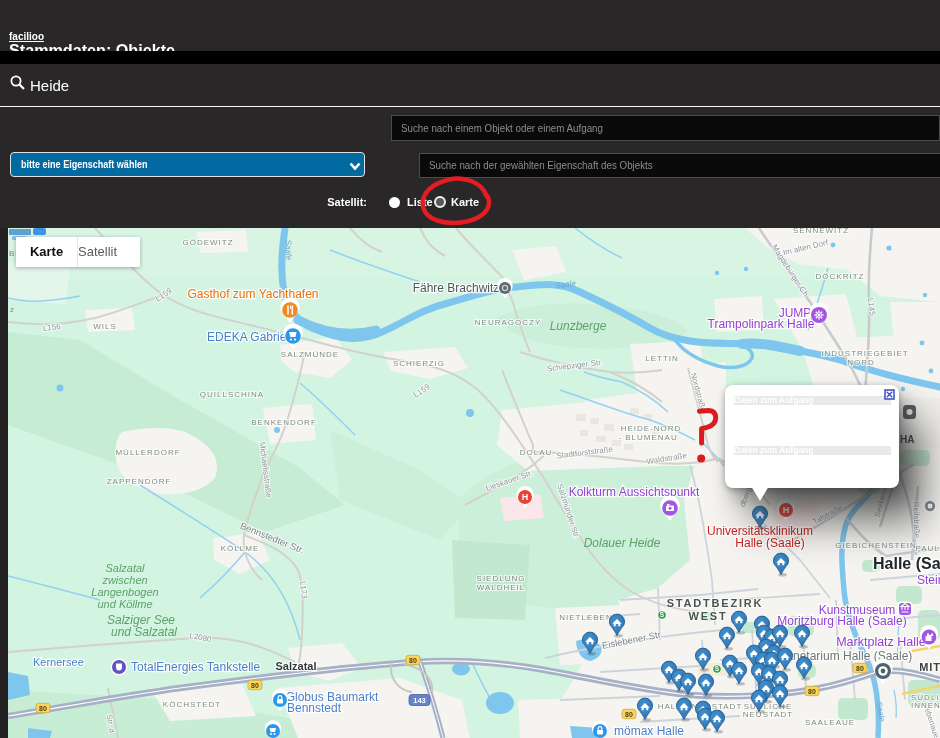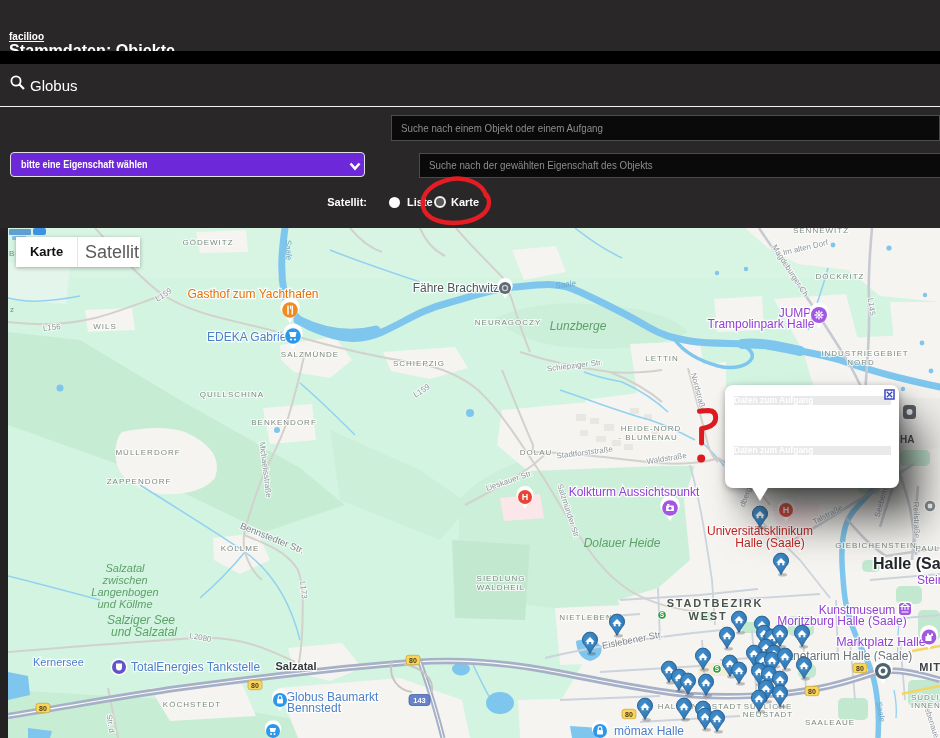--- a/index.html
+++ b/index.html
@@ -8,45 +8,45 @@
   #title { position:absolute; left:9px; top:5px; color:#fff; font-size:17px; font-weight:bold;margin-top:36px; }
   #fac { position:absolute; left:9px; top:31px; color:#fff; font-size:10px; font-weight:bold; text-decoration:underline; }
   #blackbar { position:absolute; left:0; top:51px; width:940px; height:13px; background:#000; }
   #sucherow { position:absolute; left:0; top:64px; width:940px; height:42px; }
   #suchetxt { position:absolute; left:30px; top:13px; color:#fff; font-size:15px; }
   #whiteline { position:absolute; left:0; top:106px; width:940px; height:1px; background:#f5f5f5; }
   .flbl { position:absolute; width:367px; text-align:right; color:#fff; font-size:11px; font-weight:bold; }
   .finput { position:absolute; left:391px; width:549px; background:#0a0a0a; border:1px solid #4b4b4b; border-radius:0; color:#8d8d8d; font-size:10.5px; padding-left:9px;text-decoration:underline; }
   #inp1 { top:115px; height:26px; line-height:24px; }
   #inp2 { top:153px; height:25px; line-height:23px;margin-left:28px; }
-  #sel { position:absolute; left:10px; top:152px; width:355px; height:25px; background:#6d28d9; border:1px solid #e2e2e2; border-radius:4px; color:#fff; font-size:10.5px; font-weight:bold; padding-left:10px; line-height:23px; }
+  #sel { position:absolute; left:10px; top:152px; width:355px; height:25px; background:#0369a1; border:1px solid #e2e2e2; border-radius:4px; color:#fff; font-size:10.5px; font-weight:bold; padding-left:10px; line-height:23px; }
   #radio1 { position:absolute; left:389px; top:197px; width:11px; height:11px; border-radius:50%; background:#fff; }
   #radio2 { position:absolute; left:434px; top:196px; width:12px; height:12px; border-radius:50%; background:#595959; border:2px solid #f0f0f0; }
   .rlbl { position:absolute; top:196px; color:#fff; font-size:11px; font-weight:bold; }
   #map { position:absolute; left:8px; top:228px; width:932px; height:510px; overflow:hidden; background:#cdebce; }
   #ctl { position:absolute; left:8px; top:9px; width:124px; height:30px; background:#fff; box-shadow:0 1px 4px rgba(0,0,0,.3); display:flex; z-index:5; }
   #ctl .c1 { width:62px; text-align:center; line-height:30px; font-size:13px; font-weight:bold; color:#111; border-right:1px solid #e6e6e6; }
-  #ctl .c2 { width:61px; text-align:right; line-height:30px; font-size:18px; color:#5b5b5b; }
+  #ctl .c2 { width:61px; text-align:left; line-height:30px; font-size:13px; color:#5b5b5b; }
   #pop { position:absolute; left:717px; top:157px; width:174px; height:103px; background:#fff; border-radius:8px; box-shadow:26px 36px 40px -2px rgba(40,40,40,.66), 8px 12px 18px rgba(40,40,40,.35), 0 2px 6px rgba(0,0,0,.3); z-index:6; }
   #pop .bar { position:absolute; left:9px; width:157px; height:9px; background:#e9e9e9; color:#fff; font-weight:bold; font-size:8.5px; line-height:9px; white-space:nowrap; }
   #ptail { position:absolute; left:26px; top:101px; width:0; height:0; border-left:9px solid transparent; border-right:9px solid transparent; border-top:15px solid #fff; }
   #anno { position:absolute; left:0; top:0; width:940px; height:738px; pointer-events:none; z-index:9; }
 </style>
 </head>
 <body>
 <div id="app">
   <div id="title"><span style="display:inline-block;transform:scaleX(0.95);transform-origin:0 50%">Stammdaten: Objekte</span></div>
   <div id="fac">facilioo</div>
   <div id="blackbar"></div>
   <div id="sucherow">
     <svg width="30" height="30" style="position:absolute;left:8px;top:7px">
       <circle cx="8" cy="10" r="4.6" fill="none" stroke="#fff" stroke-width="1.8"></circle>
       <line x1="11.5" y1="13.5" x2="16" y2="18" stroke="#fff" stroke-width="2.2"></line>
     </svg>
-    <div id="suchetxt">Globus</div>
+    <div id="suchetxt">Heide</div>
   </div>
   <div id="whiteline"></div>
   <div class="finput" id="inp1"><span style="display:inline-block;transform:scaleX(0.93);transform-origin:0 50%">Suche nach einem Objekt oder einem Aufgang</span></div>
   <div id="sel"><span style="display:inline-block;transform:scaleX(0.86);transform-origin:0 50%">bitte eine Eigenschaft wählen</span>
     <svg width="12" height="9" style="position:absolute;right:3px;top:9px">
         <path d="M1.5,1.5 L6,6.5 L10.5,1.5" fill="none" stroke="#fff" stroke-width="2.6"></path>
       </svg>
   </div>
   <div class="finput" id="inp2"><span style="display:inline-block;transform:scaleX(0.93);transform-origin:0 50%">Suche nach der gewählten Eigenschaft des Objekts</span></div>
   <div class="flbl" style="top:196px">Satellit:</div>

